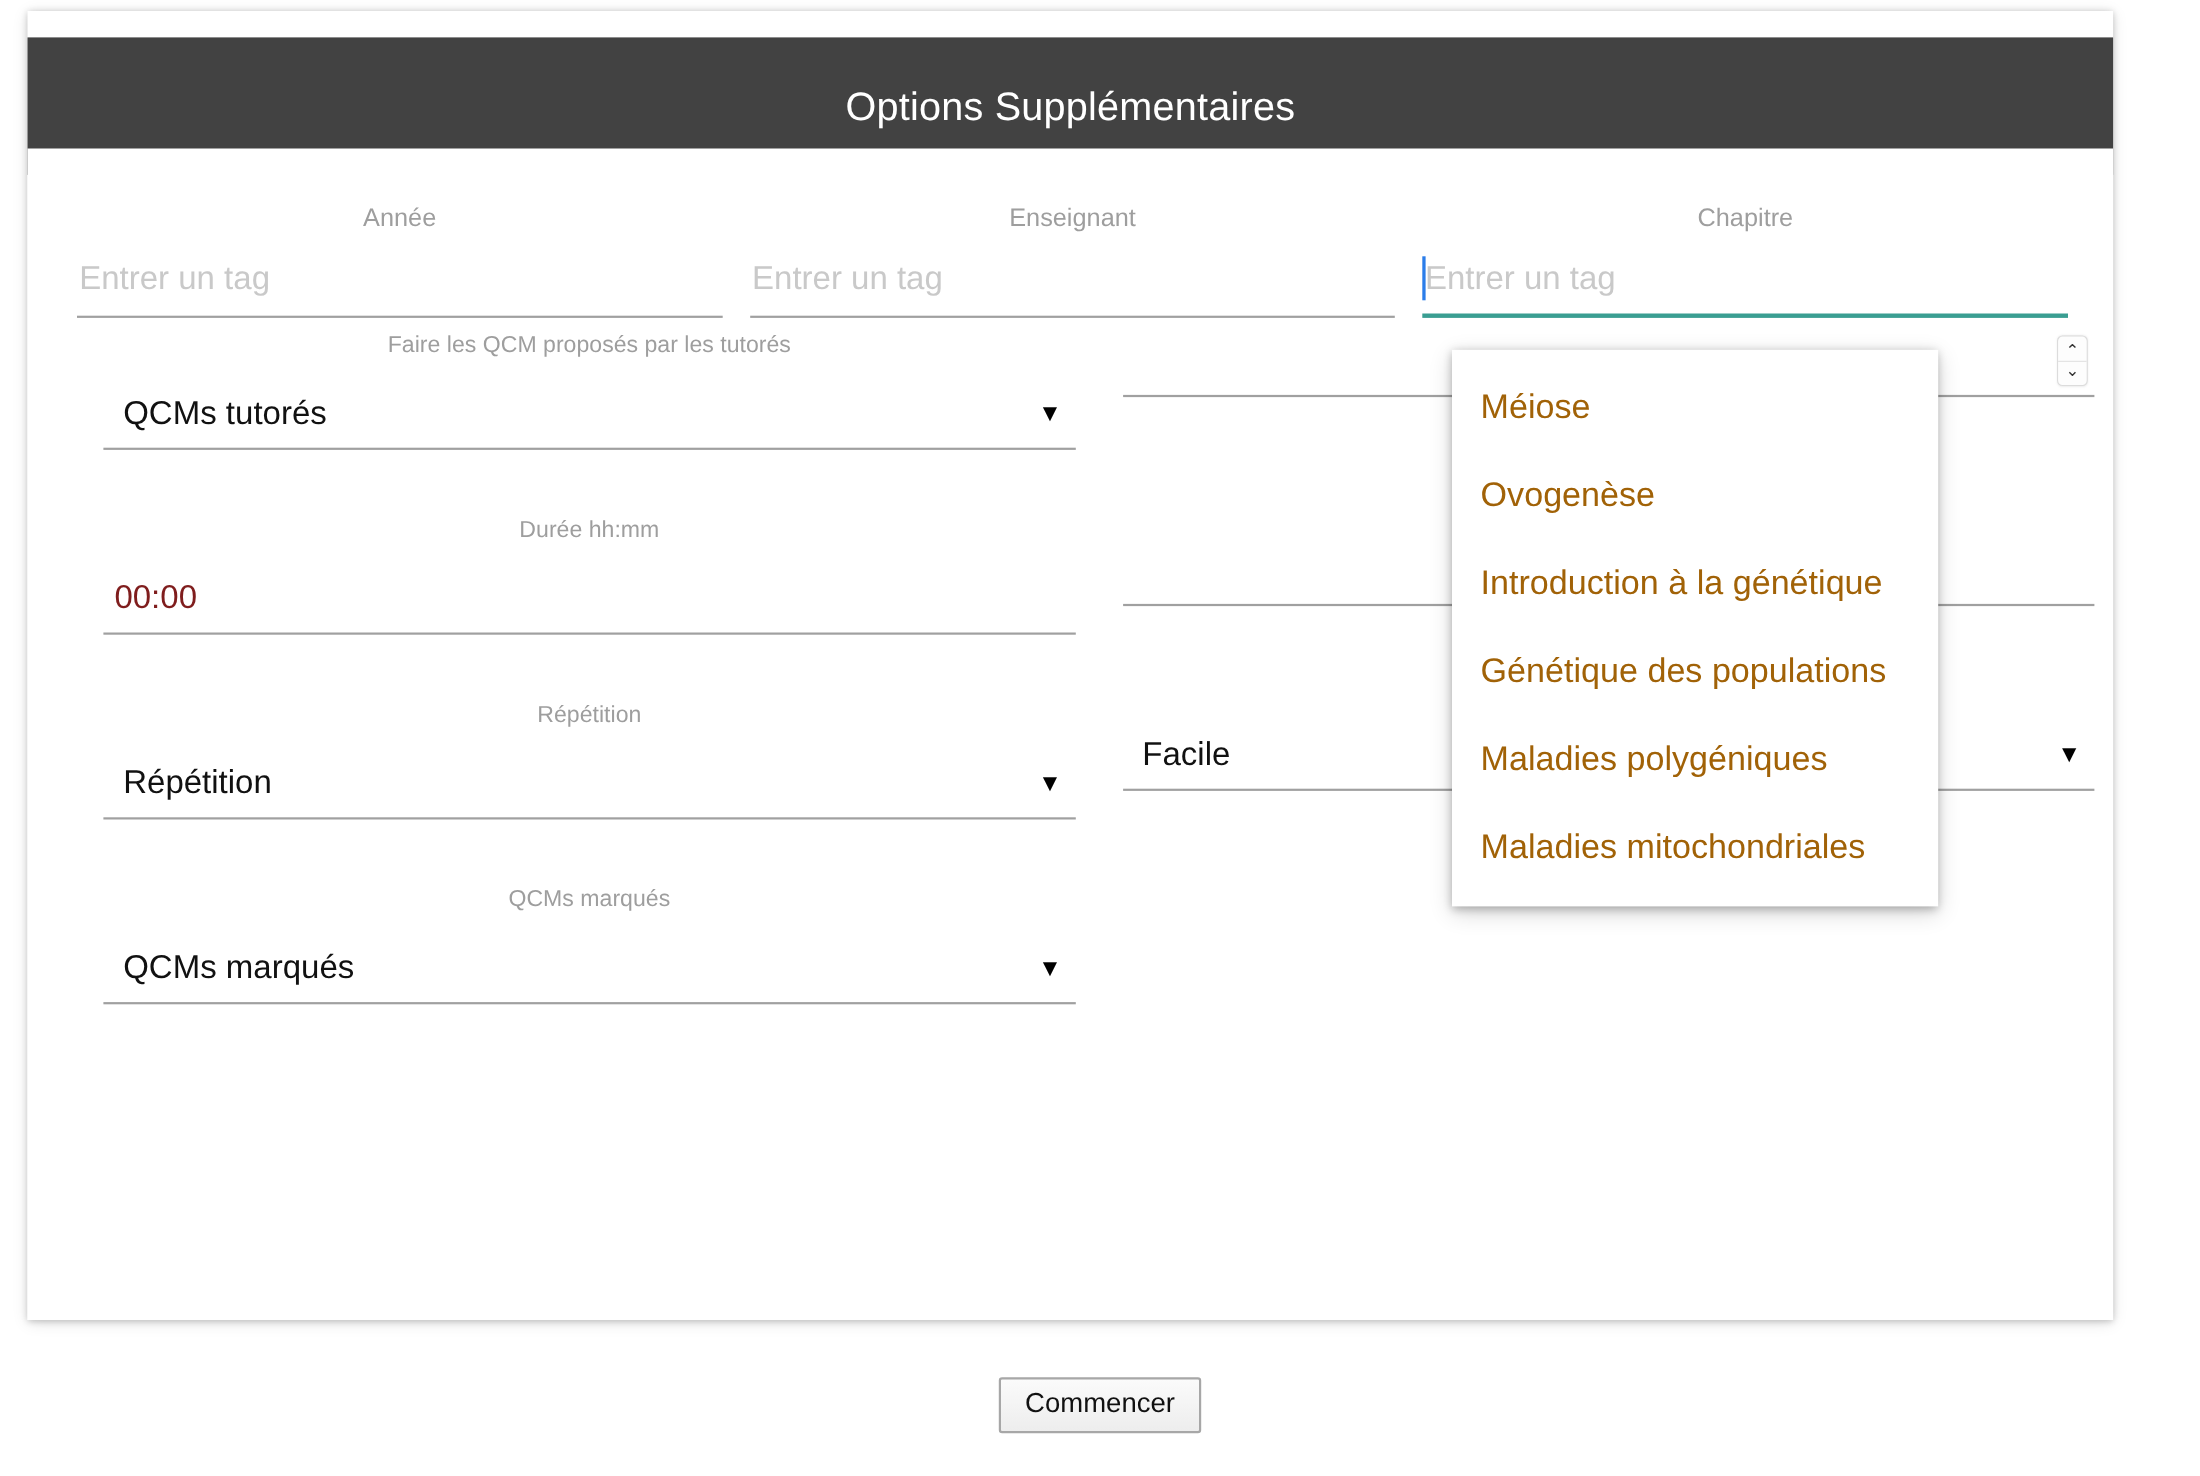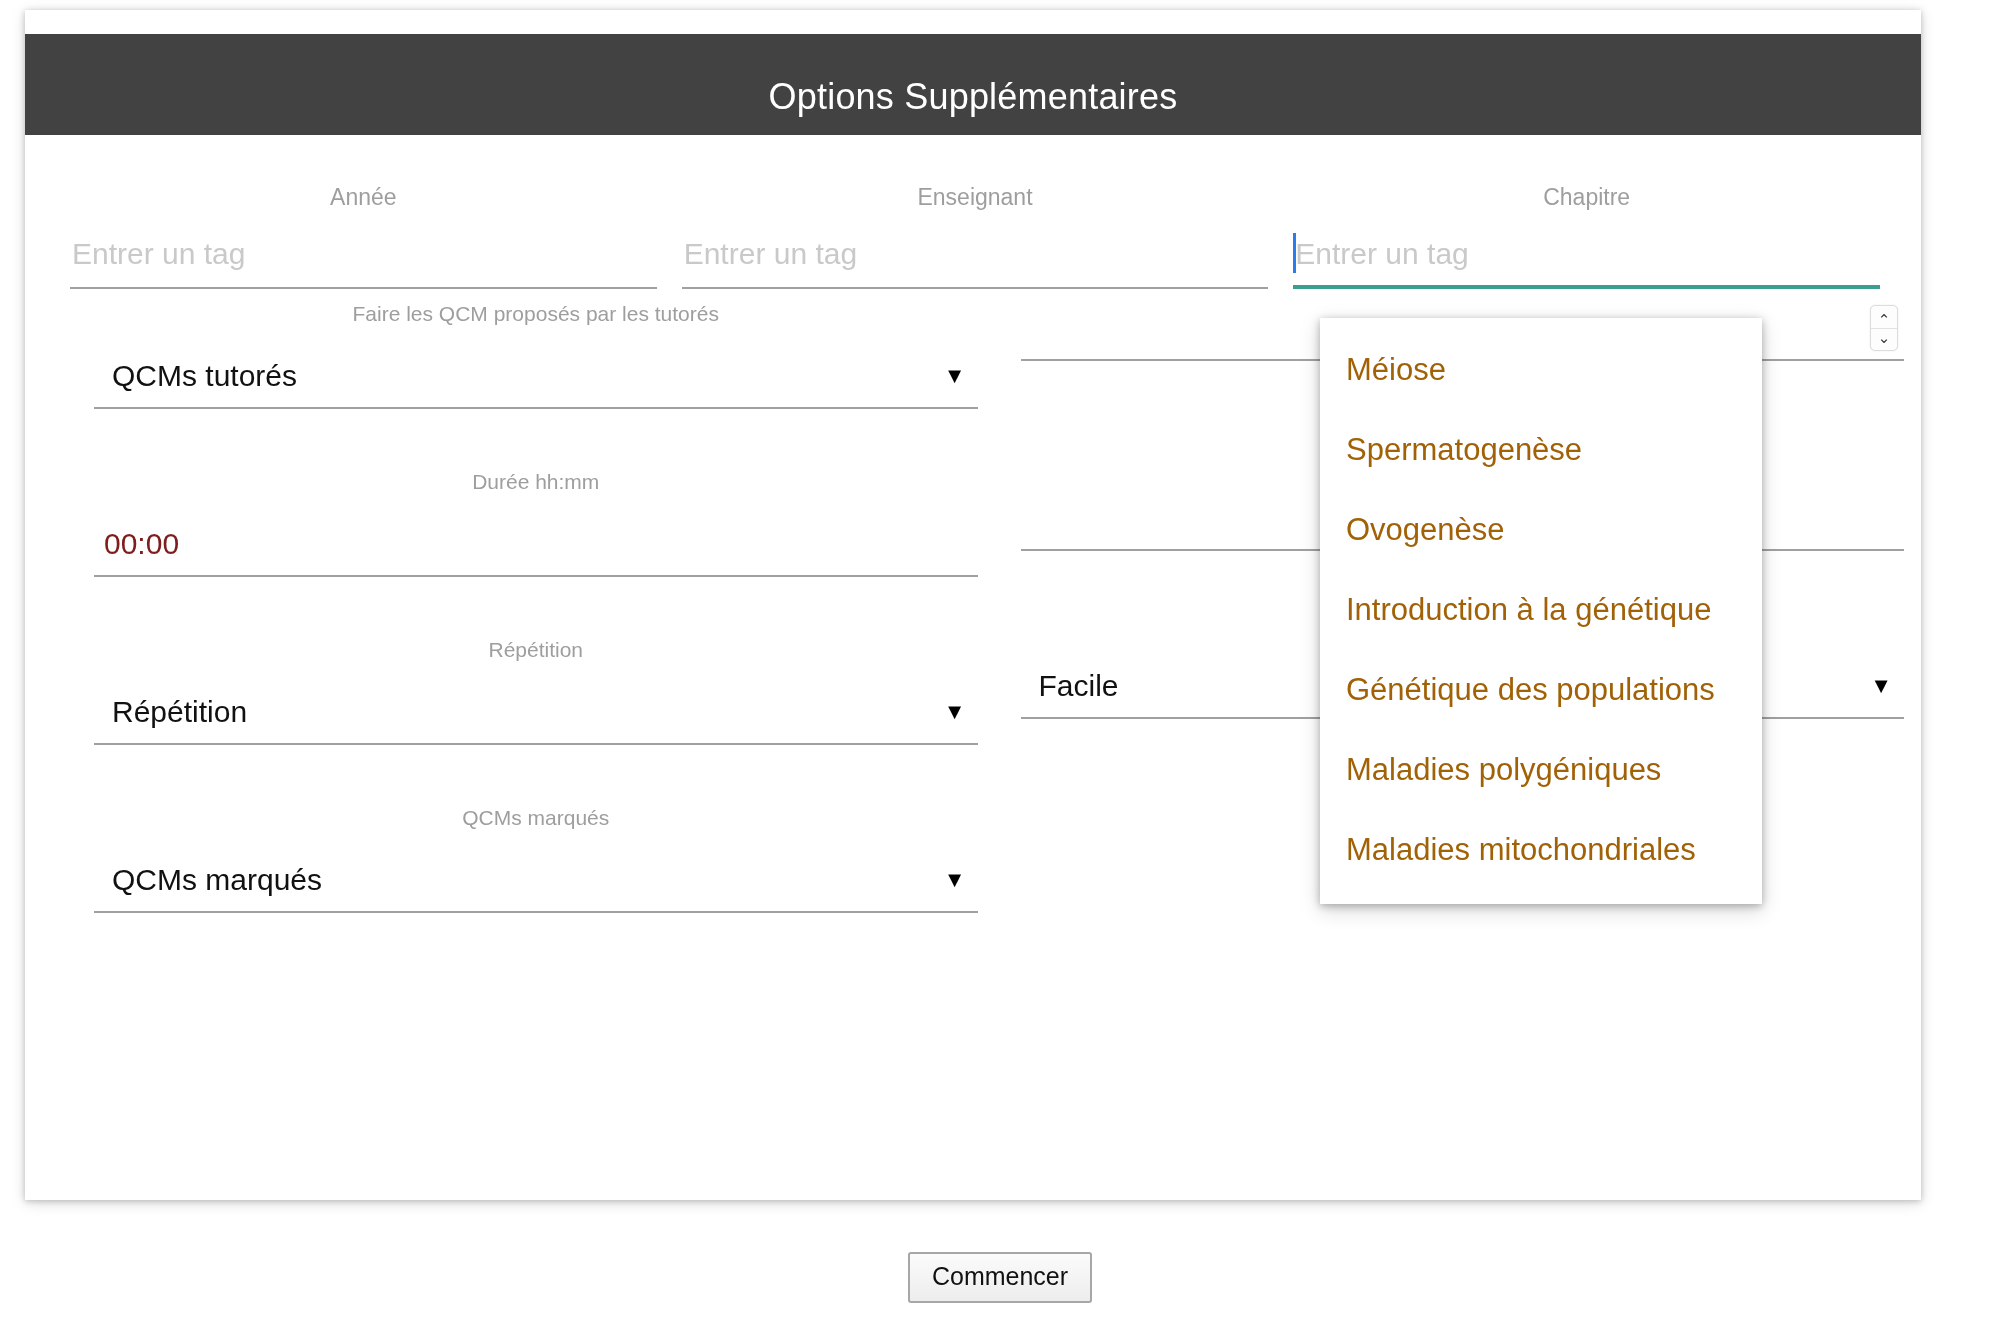--- a/index.html
+++ b/index.html
@@ -393,21 +393,20 @@
           <div class="cell empty"></div>
         </div>
 
       </div>
 
     </div>
   </div>
 
   <div class="dropdown">
     <div class="dropdown-item">Méiose</div>
-    <div class="dropdown-item">Spermatogenèse</div>
     <div class="dropdown-item">Ovogenèse</div>
     <div class="dropdown-item">Introduction à la génétique</div>
     <div class="dropdown-item">Génétique des populations</div>
     <div class="dropdown-item">Maladies polygéniques</div>
     <div class="dropdown-item">Maladies mitochondriales</div>
   </div>
 
   <div class="footer">
     <button class="start-button">Commencer</button>
   </div>

